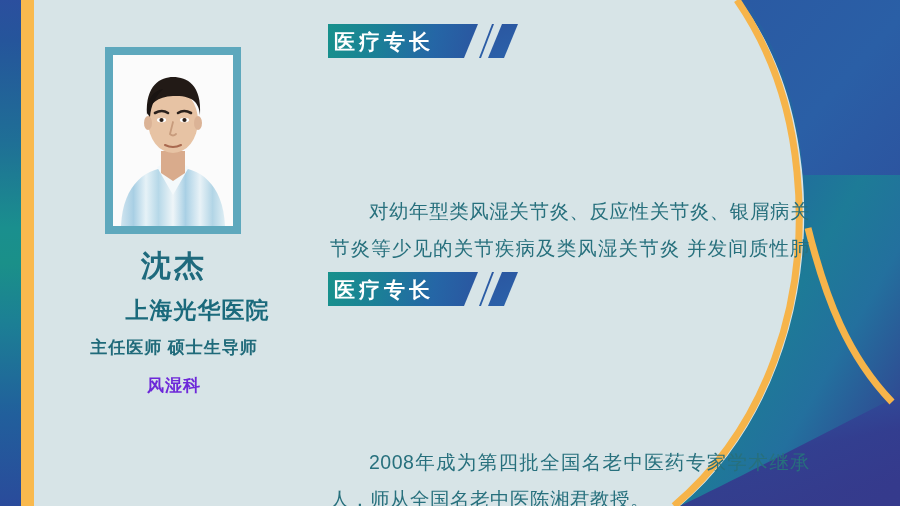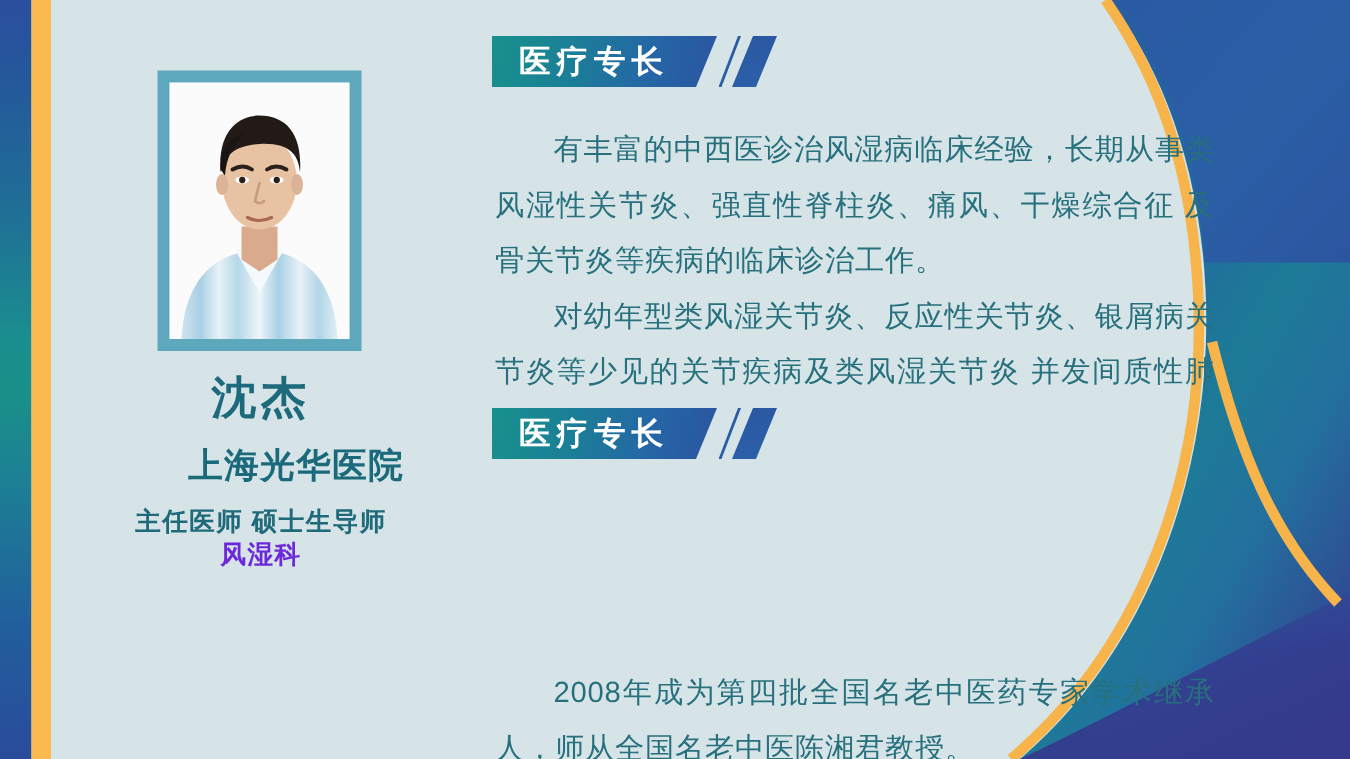--- a/index.html
+++ b/index.html
@@ -47,40 +47,40 @@
   .doc-name{
     font-size:30px;font-weight:bold;letter-spacing:3px;
     color:#1e6a7d;line-height:1.2;margin-bottom:12px;font-family:Liberation Serif, serif;
   }
   .doc-hospital{
     font-size:23px;font-weight:bold;letter-spacing:1px;
     color:#1a6a7c;line-height:1.25;margin-bottom:12px;padding-left:47px;
   }
   .doc-title{
     font-size:17px;font-weight:bold;letter-spacing:1px;
-    color:#1f6a7a;line-height:1.3;margin-bottom:0;
+    color:#1f6a7a;line-height:1.3;margin-bottom:16px;
   }
   .doc-dept{
     font-size:17px;font-weight:bold;letter-spacing:1px;
     color:#6d28d9;line-height:1.3;
   }
 
   
   .banner{
     position:absolute;height:34px;
   }
   .banner .band{
     position:absolute;left:0;top:0;height:34px;width:150px;
     background:linear-gradient(100deg,#17918c 0%,#1b7f97 35%,#2566a6 70%,#2b55a0 100%);
     clip-path:polygon(0 0,150px 0,136px 34px,0 34px);
     display:flex;align-items:center;
   }
   .banner .band-text{
     color:#ffffff;font-size:21px;font-weight:bold;letter-spacing:4px;
-    padding-left:18px;line-height:1;white-space:nowrap;
+    padding-left:6px;line-height:1;white-space:nowrap;
   }
   .banner .slash1{
     position:absolute;left:151px;top:0;width:15px;height:34px;
     background:linear-gradient(160deg,#2b57a1,#2a60a8);
     clip-path:polygon(13px 0,15px 0,2px 34px,0 34px);
   }
   .banner .slash2{
     position:absolute;left:160px;top:0;width:30px;height:34px;
     background:linear-gradient(160deg,#2b56a0,#2b62aa);
     clip-path:polygon(14px 0,30px 0,16px 34px,0 34px);
@@ -210,21 +210,20 @@
   </div>
 
   <div class="banner" id="banner-1">
     <div class="band">
       <span class="band-text">医疗专长</span>
     </div>
     <div class="slash1"></div>
     <div class="slash2"></div>
   </div>
 
-  <p class="para" id="para-1">有丰富的中西医诊治风湿病临床经验，长期从事类风湿性关节炎、强直性脊柱炎、痛风、干燥综合征 及骨关节炎等疾病的临床诊治工作。</p>
   <p class="para" id="para-2">对幼年型类风湿关节炎、反应性关节炎、银屑病关节炎等少见的关节疾病及类风湿关节炎 并发间质性肺炎有深入研究。</p>
 
   <div class="banner" id="banner-2">
     <div class="band">
       <span class="band-text">医疗专长</span>
     </div>
     <div class="slash1"></div>
     <div class="slash2"></div>
   </div>
 

